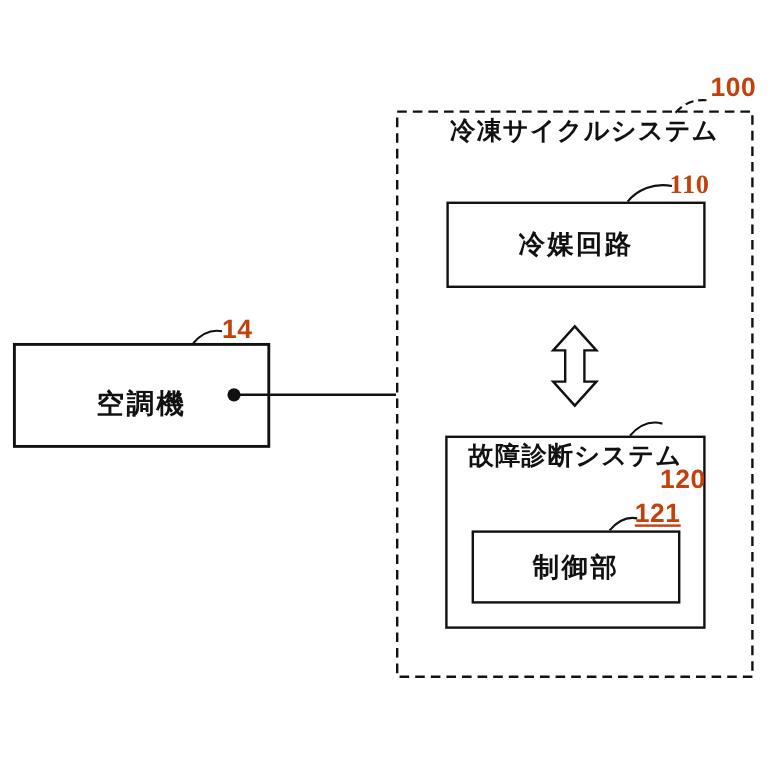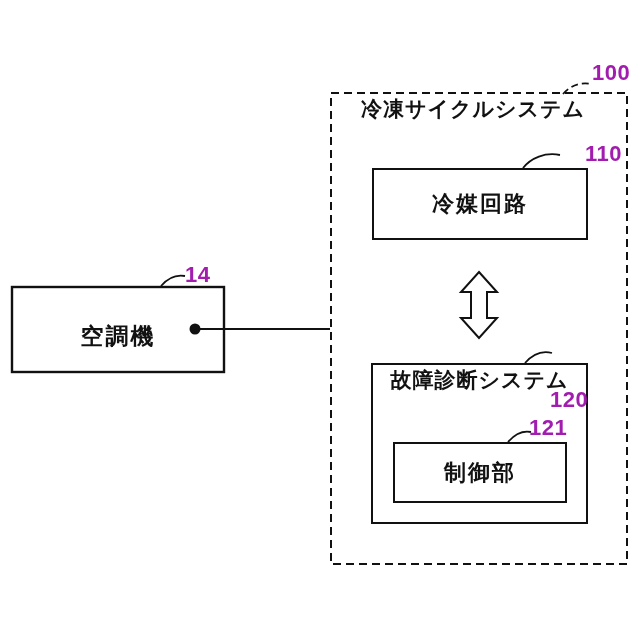--- a/index.html
+++ b/index.html
@@ -25,38 +25,38 @@
   }
   .txt {
     position: absolute;
     display: flex;
     align-items: center;
     justify-content: center;
     font-weight: 600;
     white-space: nowrap;
     color: #111111;
   }
-  .title-label   { left: 325px; top: 95px;  width: 296px; height: 28px; font-size: 21px; letter-spacing: 1px; }
+  .title-label   { left: 339px; top: 95px;  width: 296px; height: 28px; font-size: 21px; letter-spacing: 1px; }
   .box110-label  { left: 373px; top: 169px; width: 214px; height: 70px; font-size: 22px; letter-spacing: 2px; }
   .box120-label  { left: 372px; top: 366px; width: 215px; height: 28px; font-size: 21px; letter-spacing: 1px; }
   .box121-label  { left: 394px; top: 443px; width: 172px; height: 59px; font-size: 22px; letter-spacing: 2px; border-radius: 17px; }
   .box10-label   { left: 12px;  top: 287px; width: 212px; height: 99px; font-size: 23px; letter-spacing: 2px; }
   .ref {
     position: absolute;
     font-size: 22px;
     font-weight: 600;
     line-height: 1;
     letter-spacing: 0.5px;
-    color: #a21caf;
+    color: #c2410c;
     white-space: nowrap;
   }
   .ref-100 { left: 592px; top: 62px;  }
-  .ref-110 { left: 585px; top: 143px; }
+  .ref-110 { left: 558px; top: 143px; font-family: Liberation Serif, serif; }
   .ref-120 { left: 550px; top: 341px; margin-top: 48px; }
-  .ref-121 { left: 529px; top: 417px; }
+  .ref-121 { left: 529px; top: 417px; text-decoration: underline; }
   .ref-10  { left: 185px; top: 264px; }
 </style>
 </head>
 <body>
 
 <div class="canvas">
 
   <svg class="layer" viewBox="0 0 640 640" xmlns="http://www.w3.org/2000/svg">
 
     <rect x="331" y="93" width="296" height="471" fill="none" stroke="#111111" stroke-width="2" stroke-dasharray="8 5"></rect>

